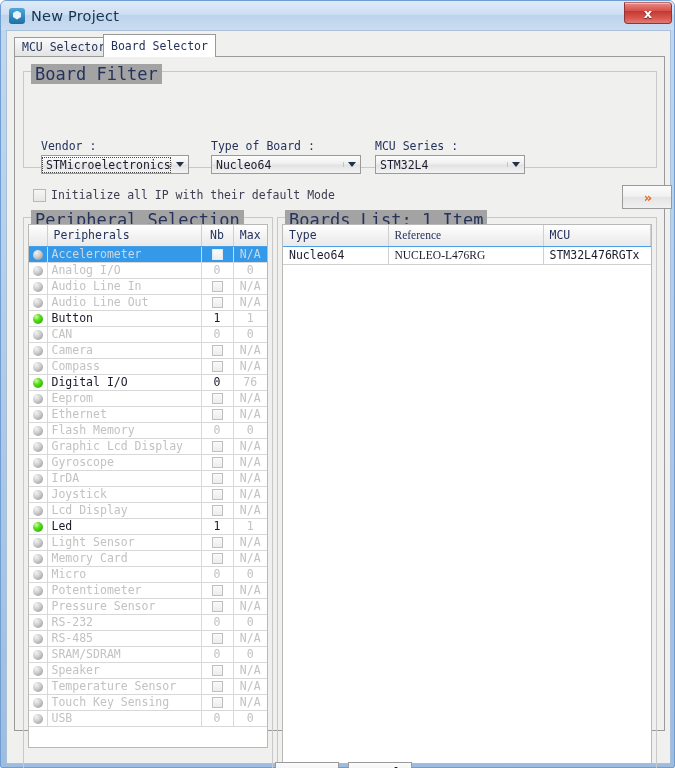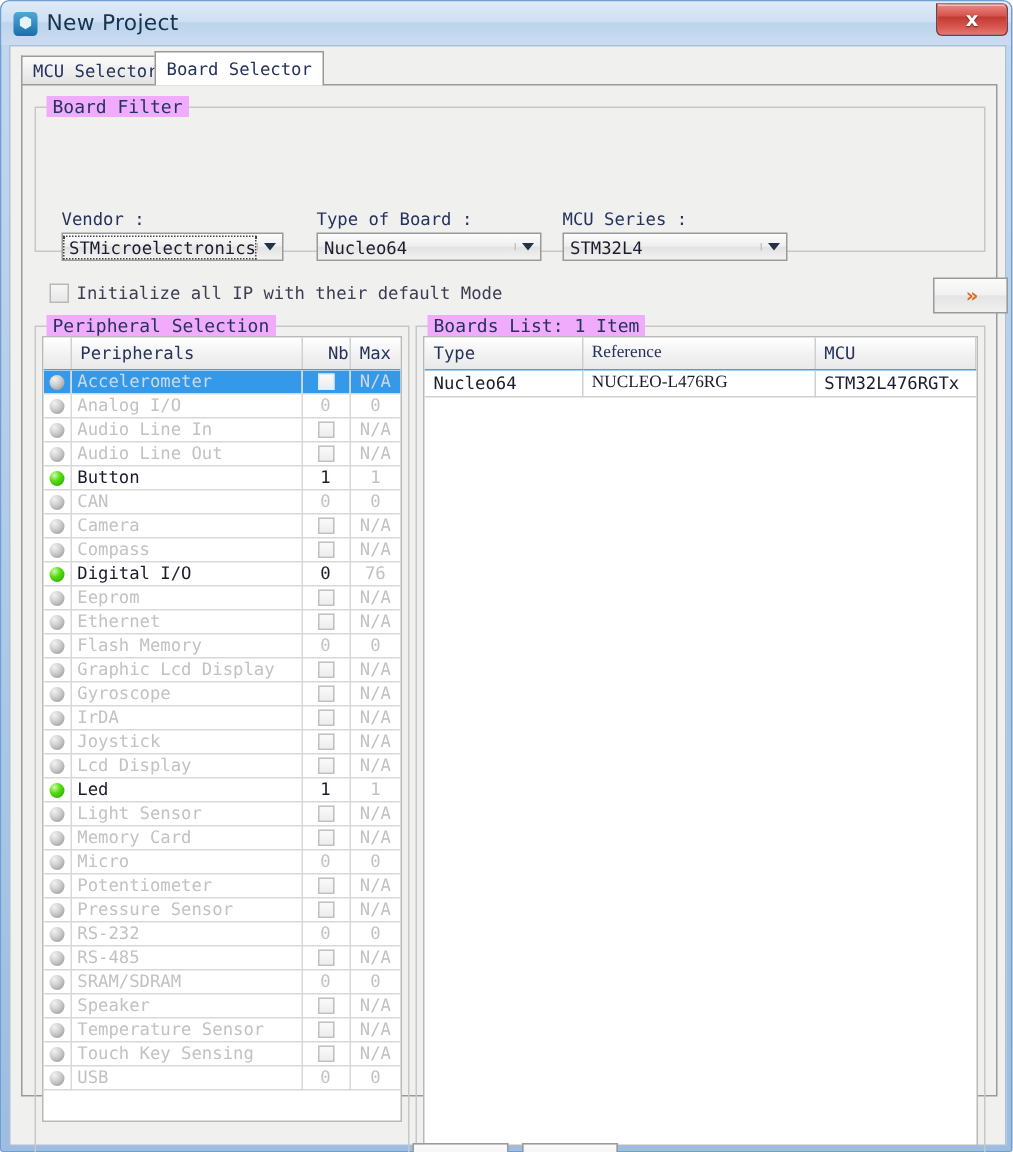--- a/index.html
+++ b/index.html
@@ -124,22 +124,22 @@
   
   .group {
     position: absolute;
     border: 1px solid #c8c8c8;
     background: transparent;
   }
   .group-title {
     position: absolute;
     top: -8px; left: 7px;
     padding: 0 4px;
-    background: #f0abfc;
-    font-size: 12px;
+    background: #a3a3a3;
+    font-size: 17px;
     color: #25335c;
     white-space: nowrap;
   }
 
   #board-filter { left: 8px; top: 14px; width: 634px; height: 97px; }
 
   .field-label {
     position: absolute;
     font-size: 11.5px;
     color: #25335c;
@@ -389,21 +389,21 @@
       </div>
 
       <div class="group" id="peripheral-group">
         <span class="group-title">Peripheral Selection</span>
         <div class="listbox" id="peripheral-list">
           <table id="ptable">
             <thead>
               <tr>
                 <th style="width:18px; padding-left:0;"></th>
                 <th>Peripherals</th>
-                <th style="width:32px; text-align:right; padding-left:0;">Nb</th>
+                <th style="width:32px; text-align:center; padding-left:0;">Nb</th>
                 <th style="width:34px; text-align:center; padding-left:0; border-right:none;">Max</th>
               </tr>
             </thead>
             <tbody id="ptbody">
                 <tr class="prow selected">
                   <td class="col-led"><span class="led off"></span></td>
                   <td class="col-name">Accelerometer</td>
                   <td class="col-nb"><span class="minibox"></span></td>
                   <td class="col-max">N/A</td>
                 </tr>

